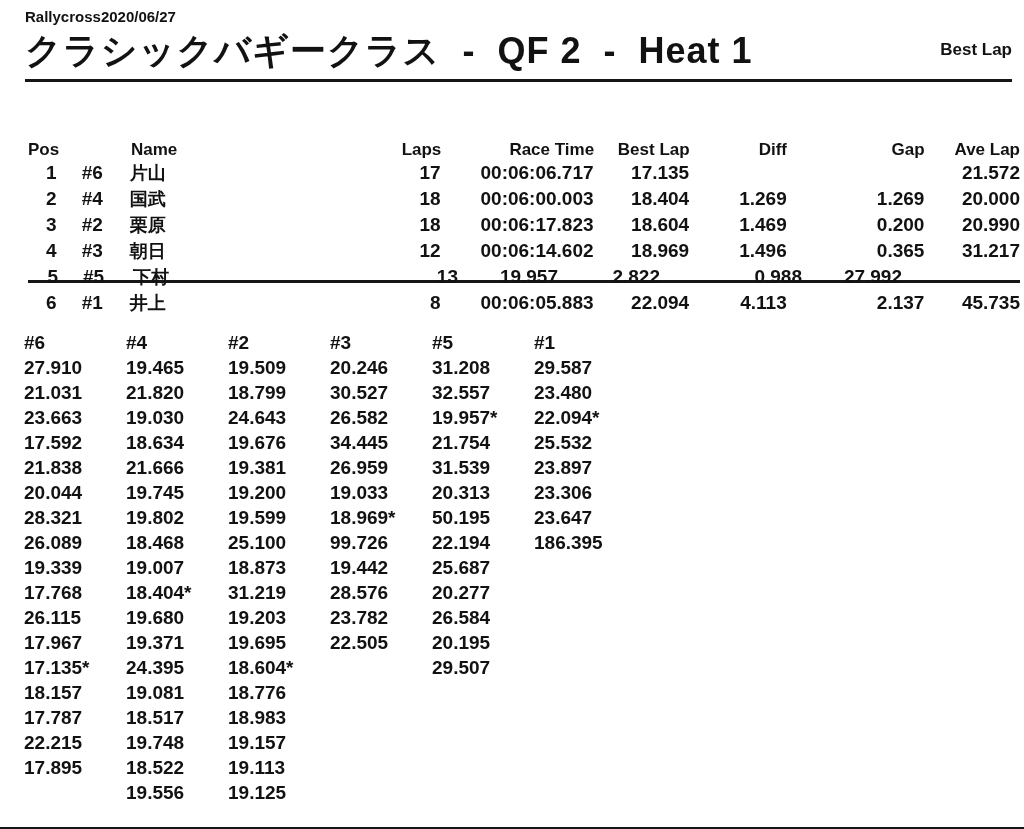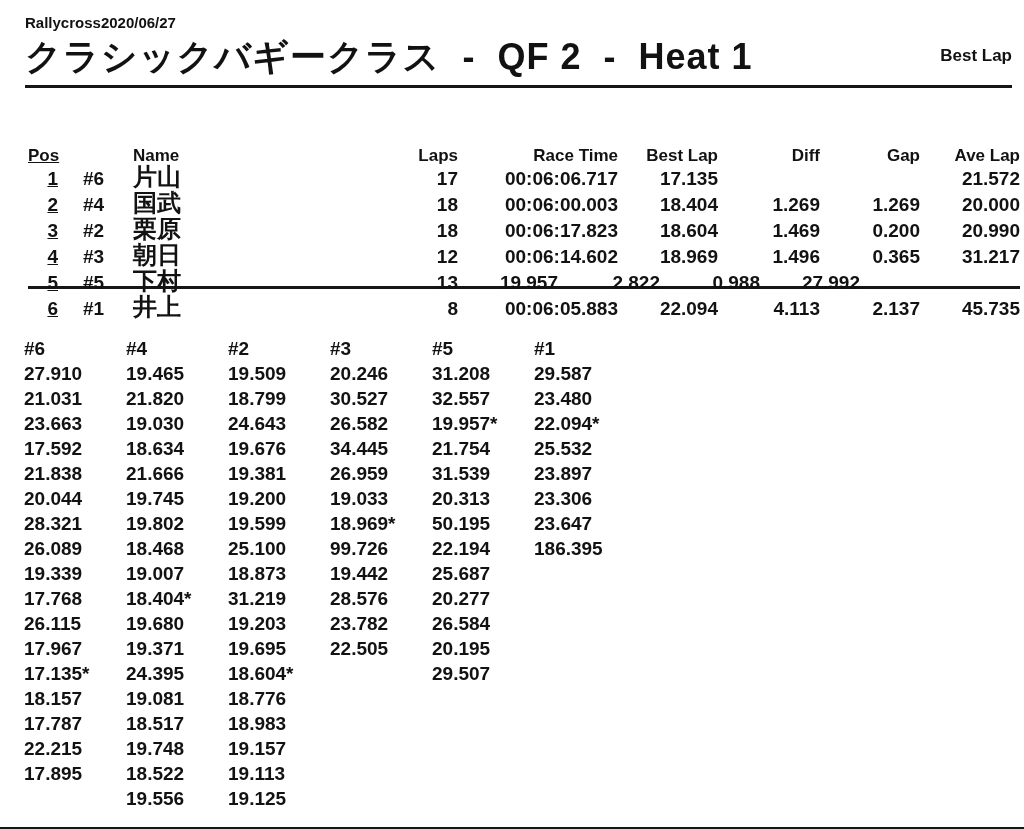--- a/index.html
+++ b/index.html
@@ -1,40 +1,40 @@
 <!DOCTYPE html>
 <html><head>
 <meta charset="utf-8">
 <style>
   html,body { margin:0; padding:0; background:#e8e8e8; }
   .page {
     position:relative; width:1024px; height:829px; margin:0 auto;
     background:#ffffff; color:#121212; overflow:hidden;
     font-family:"Liberation Sans","DejaVu Sans",sans-serif; font-weight:bold;
   }
-  .head { padding:14px 12px 0 25px; }
+  .head { padding:8px 12px 0 25px; }
   .event { font-size:15px; line-height:18px; }
   .titlebar { display:flex; justify-content:space-between; align-items:center; }
   .title { margin:0; font-size:36px; line-height:50px; white-space:pre; letter-spacing:1px; font-weight:bold; }
   .bestlap-note { font-size:17px; padding-bottom:2px; }
   .rule { height:3px; background:#161616; margin-top:3px; }
   .results { margin:16px 4px 0 28px; }
   .r-row { display:flex; align-items:baseline; height:26px; font-size:19px; }
   .r-head { font-size:17px; height:22px; }
   .c { white-space:pre; overflow:visible; }
-  .pos  { width:30px; text-align:right;text-decoration:underline; }
+  .pos  { width:30px; text-align:right; }
   .hleft{ text-align:left; }
   .car  { width:45px; margin-left:25px; }
-  .name { width:280px; margin-left:5px; font-size:24px; line-height:24px; }
+  .name { width:280px; margin-left:5px; font-size:18px; line-height:24px; }
   .r-head .name { font-size:17px; }
   .laps { width:45px; text-align:right; }
   .rtime{ width:160px; text-align:right; }
   .blap { width:100px; text-align:right; }
   .diff { width:102px; text-align:right; }
-  .gap  { width:100px; text-align:right; }
+  .gap  { width:100px; text-align:right;padding-left:42px; }
   .alap { width:100px; text-align:right;margin-top:42px; }
   .rule2{ margin-top:4px; }
   .laps-grid { display:flex; margin:47px 0 0 24px; font-size:19px; }
   .lap-col { width:102px; }
   .car-no, .lap-val { line-height:25px; height:25px; white-space:pre; }
   .bottom-line { position:absolute; left:0; right:0; bottom:0; height:2px; background:#161616; }
 </style>
 </head>
 <body>
 

